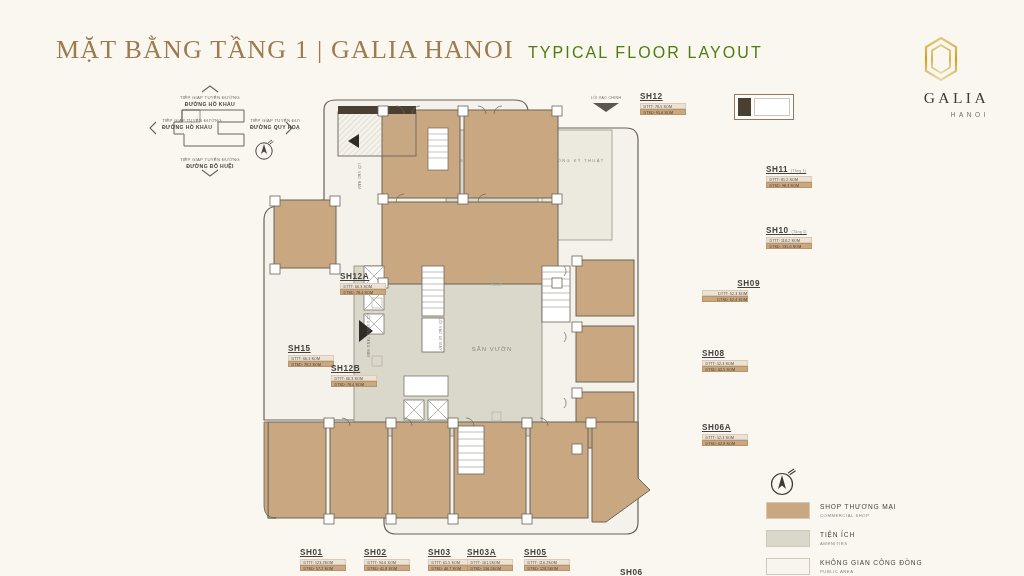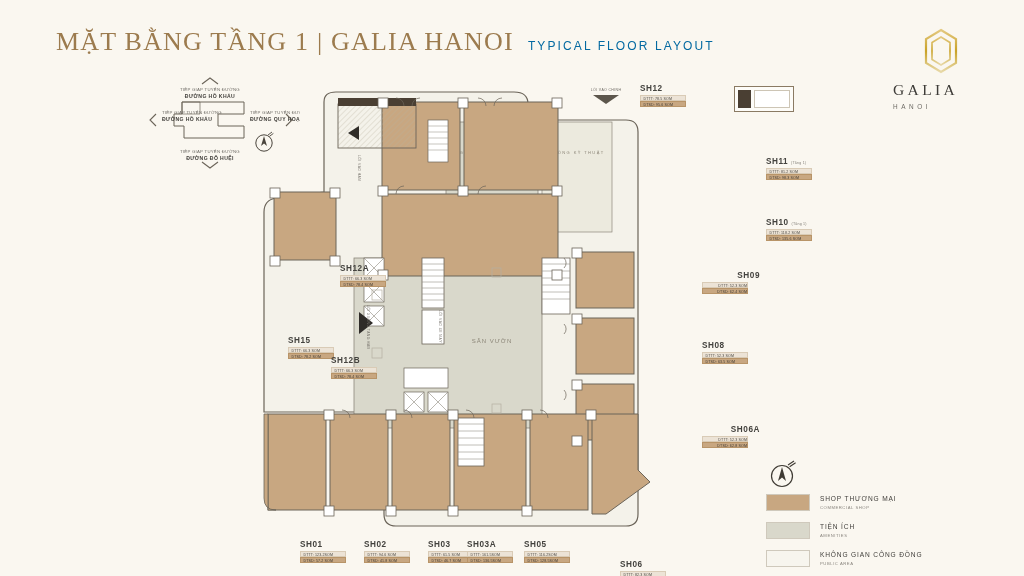--- a/index.html
+++ b/index.html
@@ -3,34 +3,34 @@
 <meta charset="utf-8">
 <style>
   * { box-sizing: border-box; margin: 0; padding: 0; }
   html, body { width: 1024px; height: 576px; overflow: hidden; }
   body {
     background: #faf7f0;
     font-family: "Liberation Sans", sans-serif;
     position: relative;
     color: #4a4a48;
   }
-  #stage { position: absolute; inset: 0; }
+  #stage { position: absolute; inset: 0; margin-top: 8px; }
 
   
   .title-wrap { position: absolute; left: 56px; top: 27px; display: flex; align-items: baseline; gap: 14px; }
   .title-main {
     font-family: "Liberation Serif", serif;
     font-size: 26px; letter-spacing: 1.2px; color: #9c7b4e; white-space: nowrap;
   }
   .title-sub {
-    font-size: 12px; letter-spacing: 2.1px; color: #0369a1; white-space: nowrap;
-  }
-
-  
-  .logo { position: absolute; right: 35px; top: 28px; width: 96px; text-align: left; }
+    font-size: 16px; letter-spacing: 2.1px; color: #4d7c0f; white-space: nowrap;
+  }
+
+  
+  .logo { position: absolute; right: 35px; top: 28px; width: 96px; text-align: right; }
   .logo-mark { height: 46px; display: flex; align-items: center; justify-content: center; }
   .logo-name {
     font-family: "Liberation Serif", serif; font-size: 15.5px;
     letter-spacing: 3.4px; color: #3e3c38; margin-top: 7px;
   }
   .logo-city { font-size: 6.4px; letter-spacing: 3.6px; color: #6d6a64; margin-top: 4px; }
 
   
   .orient { position: absolute; left: 140px; top: 74px; width: 160px; height: 100px; }
   .orient svg { display: block; }
@@ -38,21 +38,21 @@
   .st-name  { font-size: 5.1px; letter-spacing: .4px; fill: #3f3d39; font-weight: bold; }
 
   
   .plan { position: absolute; left: 246px; top: 62px; width: 540px; height: 500px; }
   .plan svg { display: block; }
 
   
   .unit { position: absolute; width: 58px; }
   .unit-code {
     font-size: 8.2px; letter-spacing: .55px; color: #43423e; font-weight: bold;
-    white-space: nowrap; margin-bottom: 2px;
+    white-space: nowrap; margin-bottom: 2px; text-decoration: underline;
   }
   .unit-code .sfx { font-size: 3.6px; letter-spacing: .2px; font-weight: normal; color: #84807a; }
   .unit-area { width: 46px; }
   .unit-area div {
     font-size: 3.6px; letter-spacing: .12px; line-height: 6.2px; height: 6.2px;
     padding-left: 2.5px; color: #4c4a45; white-space: nowrap; overflow: hidden;
   }
   .a-top { background: #ece3d6; border: .5px solid #d9cbb6; }
   .a-bot { background: #c8a781; border: .5px solid #b89468; color: #3f3a33 !important; }
 
@@ -358,21 +358,21 @@
           <div class="a-bot">DTSD: 62.4 SQM</div>
         </div>
       </div>
       <div class="unit" style="left: 702px; top: 341px;">
         <div class="unit-code">SH08</div>
         <div class="unit-area">
           <div class="a-top">DTTT: 52.3 SQM</div>
           <div class="a-bot">DTSD: 63.5 SQM</div>
         </div>
       </div>
-      <div class="unit" style="left: 702px; top: 425px; text-align: right;">
+      <div class="unit" style="left: 702px; top: 415px;">
         <div class="unit-code">SH06A</div>
         <div class="unit-area">
           <div class="a-top">DTTT: 52.3 SQM</div>
           <div class="a-bot">DTSD: 62.8 SQM</div>
         </div>
       </div>
       <div class="unit" style="left: 340px; top: 264px;">
         <div class="unit-code">SH12A</div>
         <div class="unit-area">
           <div class="a-top">DTTT: 66.3 SQM</div>

